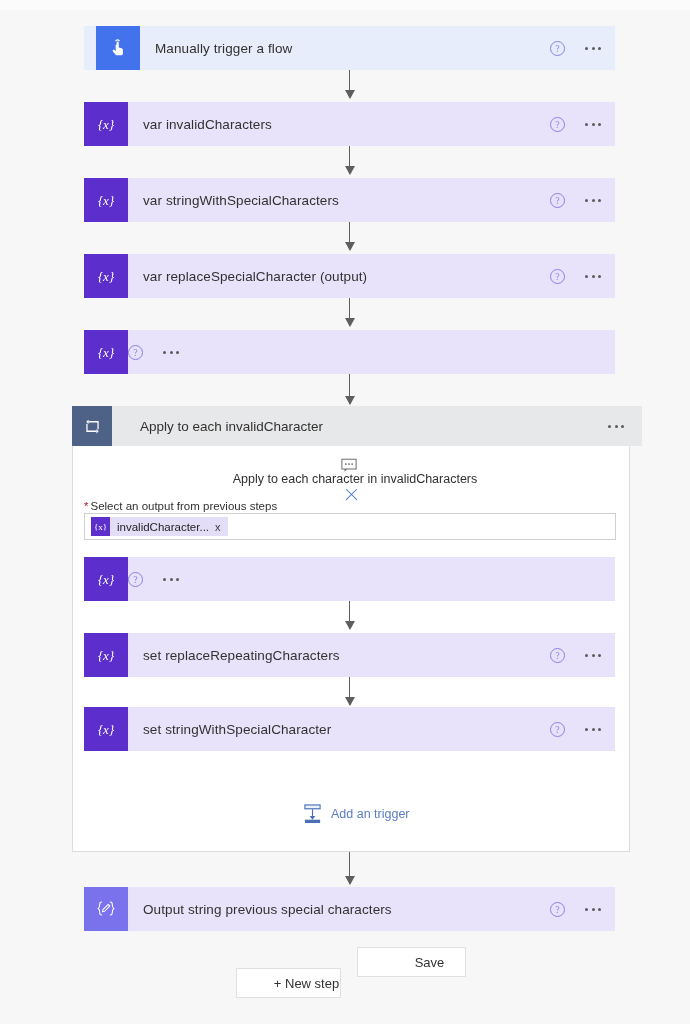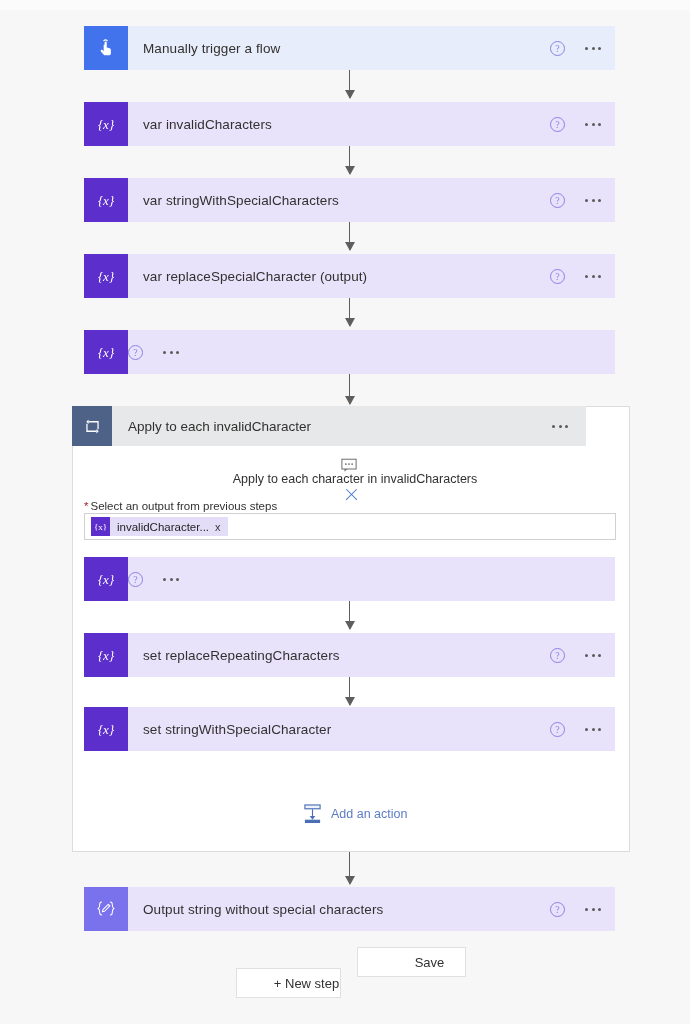--- a/index.html
+++ b/index.html
@@ -30,21 +30,21 @@
 
   
   .card {
     position: absolute;
     height: 44px;
     display: flex;
     align-items: stretch;
     background: #e9e2fb;
     box-sizing: border-box;
   }
-  .card.trigger { background: #e8edfb; }
+  .card.trigger { background: #e8edfb; padding-left: 12px; }
   .card .icon-tile {
     width: 44px;
     min-width: 44px;
     display: flex;
     align-items: center;
     justify-content: center;
     background: #5c2ecc;
   }
   .card.trigger .icon-tile { background: #4272ec; }
   .card.compose .icon-tile { background: #7a72ec; }
@@ -117,26 +117,27 @@
     width: 558px;
     height: 446px;
     background: #ffffff;
     border: 1px solid #dcdcdc;
     box-sizing: border-box;
   }
   .loop-header {
     position: absolute;
     left: 72px;
     top: 406px;
-    width: 514px;
+    width: 570px;
     height: 40px;
     background: #e7e8ea;
     display: flex;
     align-items: stretch;
     box-sizing: border-box;
+    gap: 12px;
   }
   .loop-header .icon-tile {
     width: 40px;
     min-width: 40px;
     background: #4e6288;
     display: flex;
     align-items: center;
     justify-content: center;
   }
   .loop-header .loop-title {
@@ -480,34 +481,34 @@
 
   <div class="add-action">
     <span>
       <svg class="icon-svg" width="19" height="20" viewBox="0 0 20 21">
         <rect x="2" y="1" width="16" height="4" fill="#eef2fb" stroke="#4a6fb5" stroke-width="1.2"></rect>
         <path d="M10 5.5V14" stroke="#4a6fb5" stroke-width="1.2" fill="none"></path>
         <path d="M10 16.5 7 12.5h6z" fill="#4a6fb5"></path>
         <rect x="2" y="16.5" width="16" height="3.5" fill="#4a6fb5"></rect>
       </svg>
     </span>
-    <span class="aa-label">Add an action</span>
+    <span class="aa-label">Add an trigger</span>
   </div>
 
   <div class="connector" style="top:852px; height:32px;"></div>
 
   <div class="card compose" style="left:84px; top:887px; width:531px;">
     <div class="icon-tile">
       <svg class="icon-svg" width="26" height="20" viewBox="0 0 30 22">
         <path d="M10 3c-2 0-2.3 1.2-2.3 3.2 0 2-.2 3.4-1.7 4.3 1.5.9 1.7 2.3 1.7 4.3 0 2 .3 3.2 2.3 3.2" fill="none" stroke="#ffffff" stroke-width="1.2" stroke-linecap="round"></path>
         <path d="M20 3c2 0 2.3 1.2 2.3 3.2 0 2 .2 3.4 1.7 4.3-1.5.9-1.7 2.3-1.7 4.3 0 2-.3 3.2-2.3 3.2" fill="none" stroke="#ffffff" stroke-width="1.2" stroke-linecap="round"></path>
         <path d="m17.6 5.6 1.9 1.9-6.1 6.1-2.5.6.6-2.5z" fill="none" stroke="#ffffff" stroke-width="1.2" stroke-linejoin="round"></path>
       </svg>
     </div>
-    <div class="card-title">Output string without special characters</div>
+    <div class="card-title">Output string previous special characters</div>
     <div class="card-actions">
       <div class="help-icon">?</div>
       <div class="ellipsis-icon">
           <i></i>
           <i></i>
           <i></i>
         </div>
     </div>
   </div>
 

